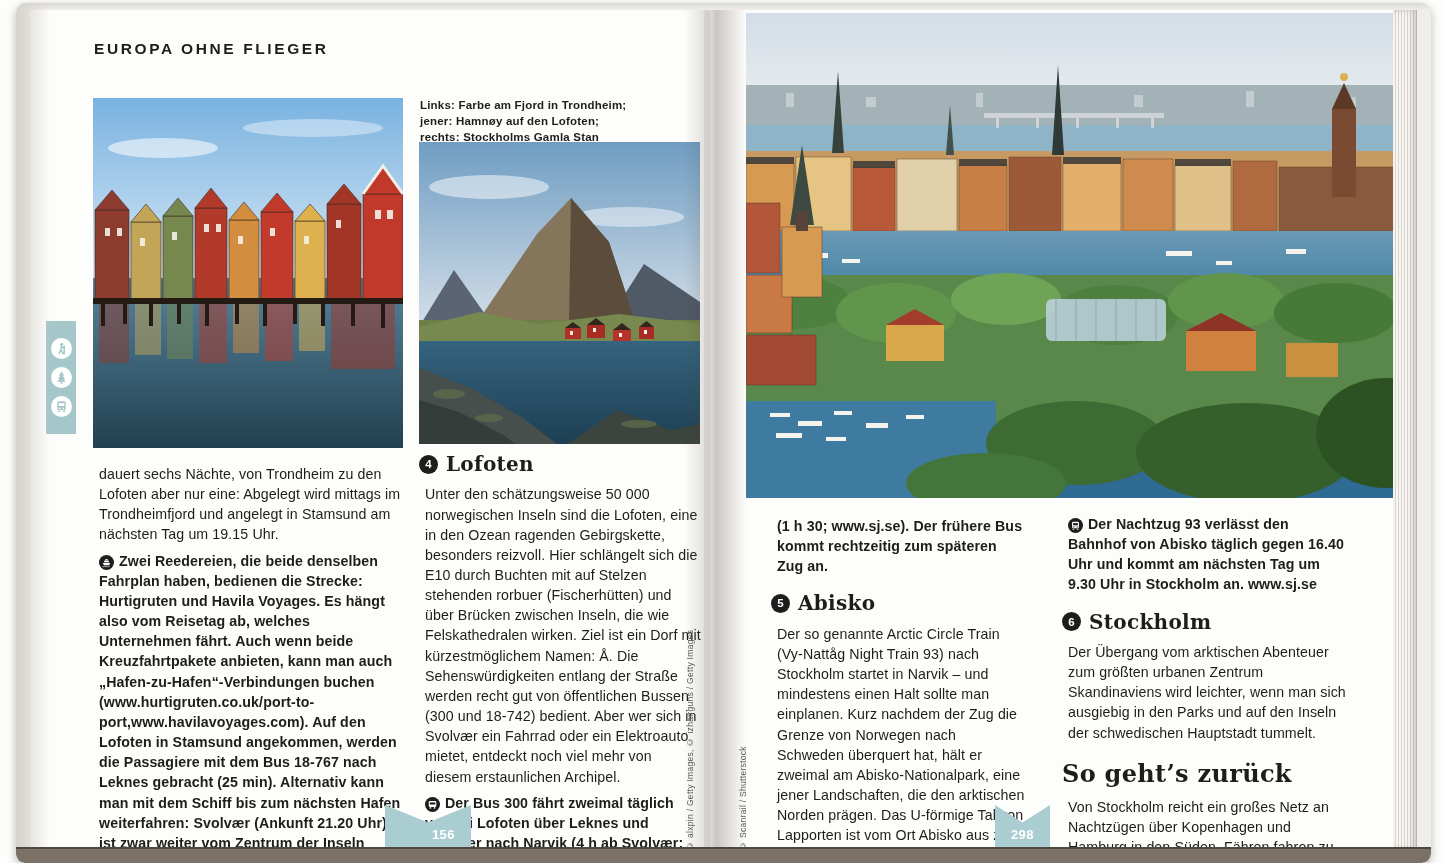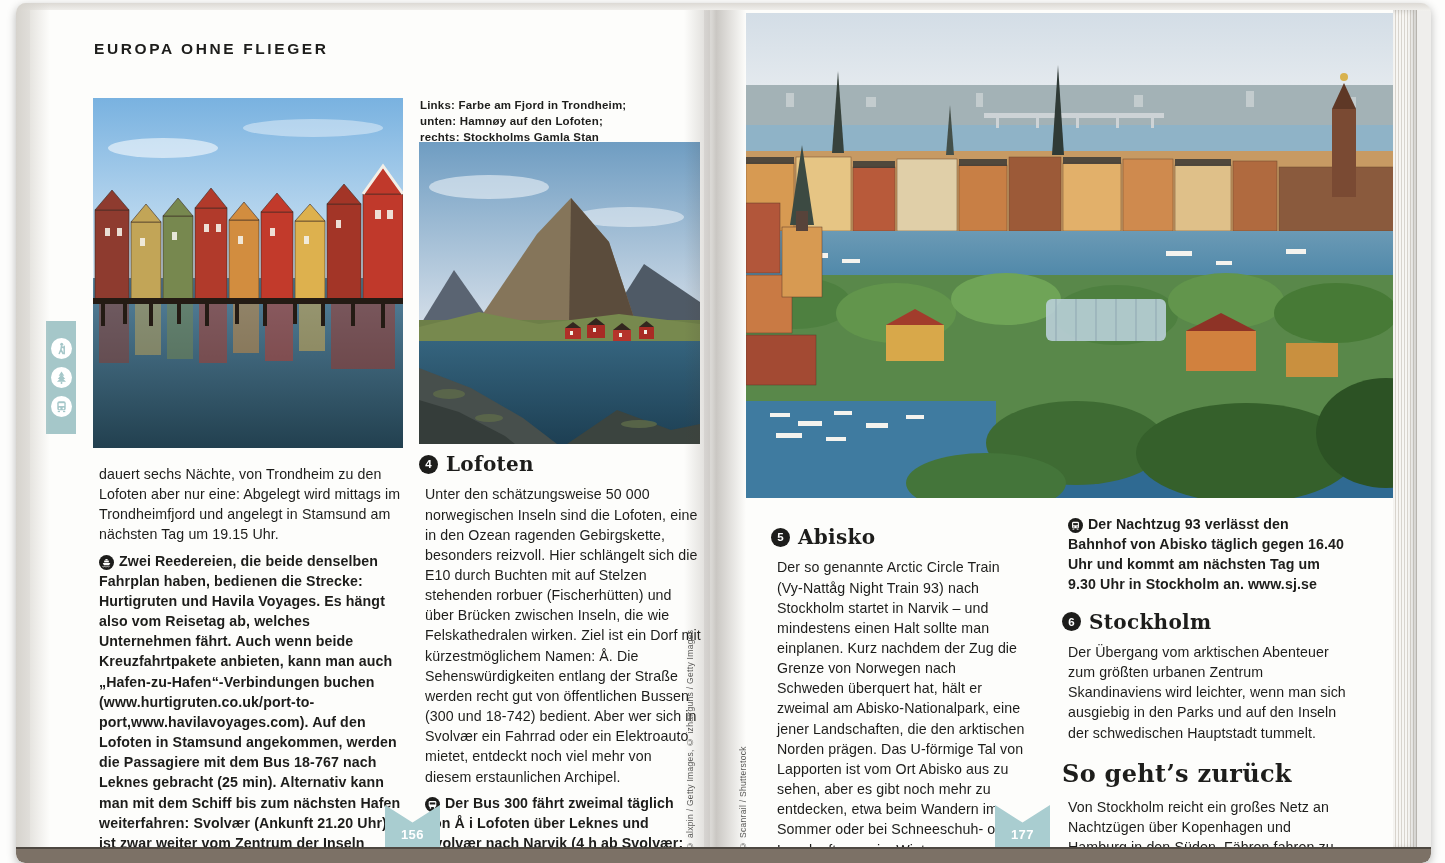--- a/index.html
+++ b/index.html
@@ -58,21 +58,21 @@
   .credit{position:absolute;font-size:8.5px;color:#5a5a58;letter-spacing:.3px;
         writing-mode:vertical-rl;transform:rotate(180deg);white-space:nowrap;}
   .credit-l{left:655px;top:545px;height:296px;}
   .credit-r{left:28px;top:545px;height:296px;}
 
   .ribbon{position:absolute;width:55px;height:44px;background:#a9cdd0;
         clip-path:polygon(0 0,50% 40%,100% 0,100% 100%,0 100%);
         display:flex;align-items:flex-end;justify-content:center;
         color:#fff;font-size:13px;font-weight:700;letter-spacing:.5px;}
   .ribbon span{margin-bottom:7px;}
-  .ribbon-l{left:355px;bottom:0;}
+  .ribbon-l{left:355px;bottom:0;padding-left:31px;}
   .ribbon-r{left:285px;bottom:0;}
 </style>
 </head>
 <body>
 
 <div class="stage">
   <div class="book">
     <div class="top-edge"></div>
 
     <div class="page page-left">
@@ -206,21 +206,21 @@
               <rect x="200" y="206" width="4" height="20"></rect>
             <rect x="228" y="206" width="4" height="22"></rect>
               <rect x="258" y="206" width="4" height="22"></rect>
             <rect x="288" y="206" width="4" height="24"></rect>
           </g>
         </svg>
       </div>
 
       <div class="caption">
         <div>Links: Farbe am Fjord in Trondheim;</div>
-        <div>unten: Hamnøy auf den Lofoten;</div>
+        <div>jener: Hamnøy auf den Lofoten;</div>
         <div>rechts: Stockholms Gamla Stan</div>
       </div>
 
       <div class="photo photo-2">
         <svg width="281" height="302" viewBox="0 0 281 302">
           <defs>
             <linearGradient id="sky2" x1="0" y1="0" x2="0" y2="1">
               <stop offset="0" stop-color="#6f9dc2"></stop>
                 <stop offset="1" stop-color="#dde4ec"></stop>
             </linearGradient>
@@ -435,20 +435,21 @@
             <rect x="0" y="262" width="46" height="58" fill="#c97a44"></rect>
             <rect x="36" y="214" width="40" height="70" fill="#d79a52"></rect>
             <rect x="0" y="322" width="70" height="50" fill="#a34a33"></rect>
           </g>
           <polygon points="44,212 56,132 68,212" fill="#3c4a42"></polygon>
           <rect x="50" y="198" width="12" height="20" fill="#57433a"></rect>
         </svg>
       </div>
 
       <div class="col col-r1">
+        <p class="bold">(1 h 30; www.sj.se). Der frühere Bus kommt rechtzeitig zum späteren Zug an.</p>
         <h3 class="sec-head note-gap">
           <span class="num-badge">5</span>
           <span>Abisko</span>
         </h3>
         <p>Der so genannte Arctic Circle Train (Vy-Nattåg Night Train 93) nach Stockholm startet in Narvik – und mindestens einen Halt sollte man einplanen. Kurz nachdem der Zug die Grenze von Norwegen nach Schweden überquert hat, hält er zweimal am Abisko-Nationalpark, eine jener Landschaften, die den arktischen Norden prägen. Das U-förmige Tal von Lapporten ist vom Ort Abisko aus zu sehen, aber es gibt noch mehr zu entdecken, etwa beim Wandern im Sommer oder bei Schneeschuh- oder Langlauftouren im Winter.</p>
       </div>
 
       <div class="col col-r2">
         <p class="bold"><span class="transit-badge">
               <svg viewBox="0 0 16 16">
@@ -467,21 +468,21 @@
           <span>Stockholm</span>
         </h3>
         <p>Der Übergang vom arktischen Abenteuer zum größten urbanen Zentrum Skandinaviens wird leichter, wenn man sich ausgiebig in den Parks und auf den Inseln der schwedischen Hauptstadt tummelt.</p>
         <h3 class="sub-head">So geht’s zurück</h3>
         <p>Von Stockholm reicht ein großes Netz an Nachtzügen über Kopenhagen und Hamburg in den Süden, Fähren fahren zu den baltischen Hauptstädten.</p>
       </div>
 
       <div class="credit credit-r">© Scanrail / Shutterstock</div>
 
       <div class="ribbon ribbon-r">
-        <span>177</span>
+        <span>298</span>
       </div>
     </div>
 
     <div class="left-curve"></div>
     <div class="right-stack"></div>
     <div class="gutter"></div>
     <div class="cover-bottom"></div>
   </div>
 </div>
 

